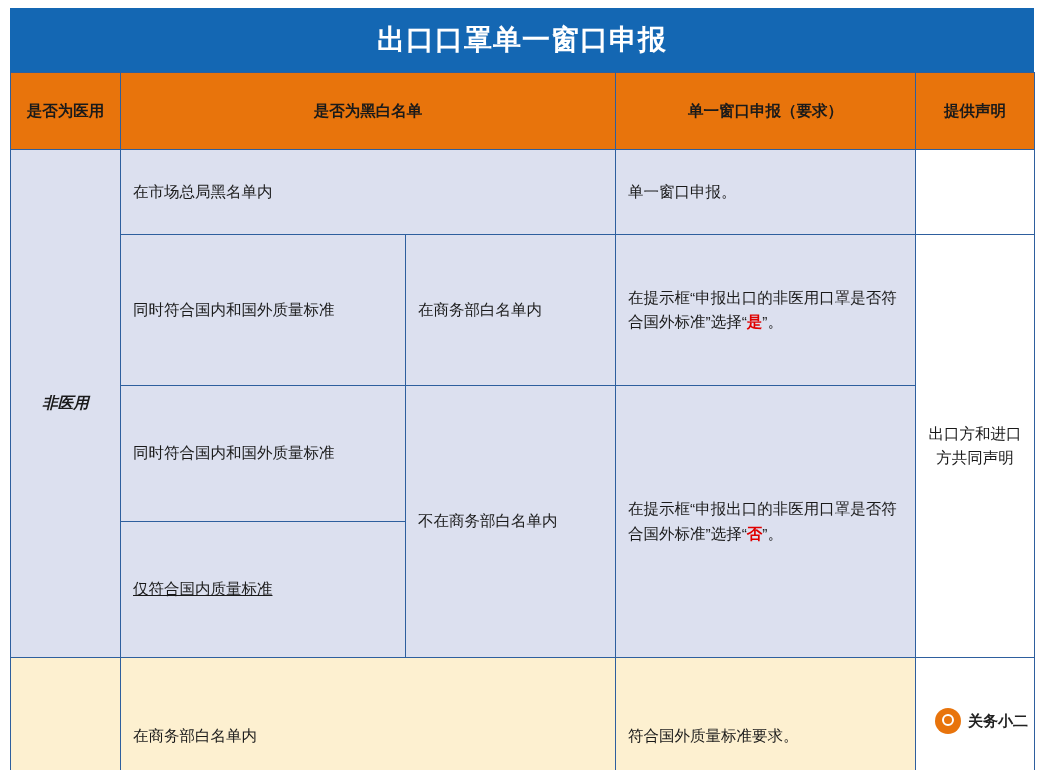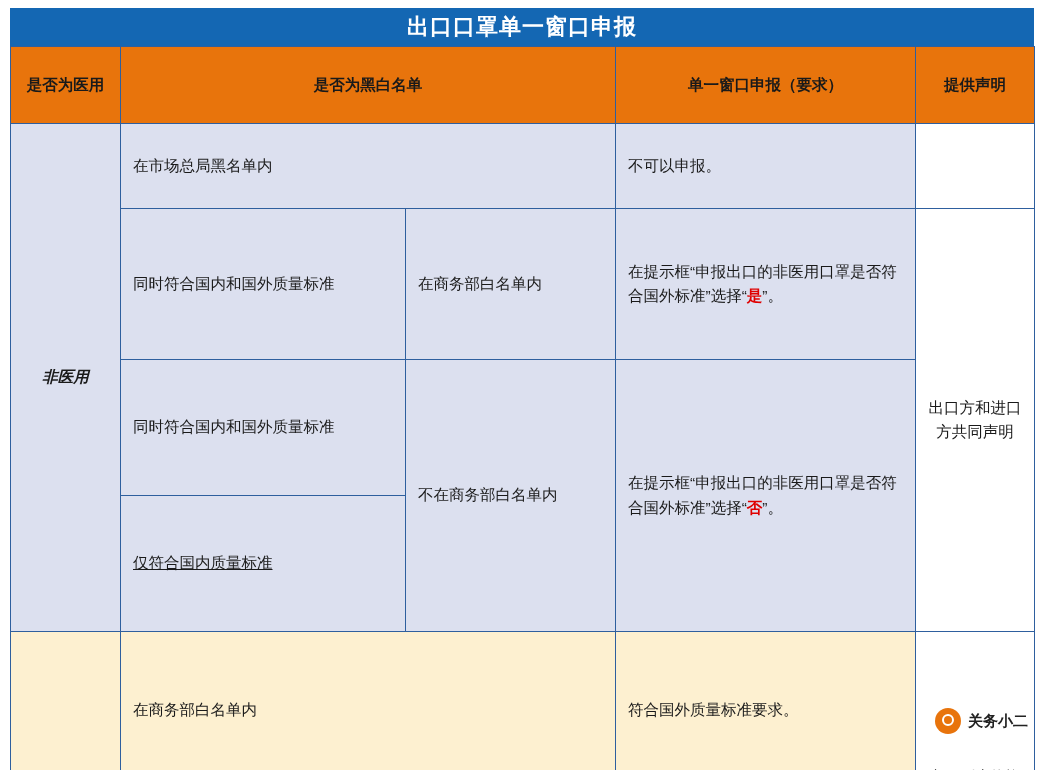--- a/index.html
+++ b/index.html
@@ -58,25 +58,25 @@
     border-radius: 50%;
     left: 16px; top: 12px;
   }
 
   
   .title-bar {
     position: relative;
     z-index: 2;
     background: #1467B3;
     color: #ffffff;
-    height: 38px;
+    height: 64px;
     display: flex;
     align-items: center;
     justify-content: center;
-    font-size: 22px;
+    font-size: 28px;
     font-weight: bold;
     letter-spacing: 1px;
   }
 
   
   table.main {
     position: relative;
     z-index: 2;
     border-collapse: collapse;
     width: 1024px;
@@ -191,21 +191,21 @@
         <th colspan="2">是否为黑白名单</th>
         <th>单一窗口申报（要求）</th>
         <th>提供声明</th>
       </tr>
     </thead>
     <tbody>
 
       <tr class="body-blue">
         <td class="cat-cell" rowspan="4">非医用</td>
         <td colspan="2" style="height:52px;margin-left:17px;">在市场总局黑名单内</td>
-        <td>不可以申报。</td>
+        <td>单一窗口申报。</td>
         <td class="decl-cell"></td>
       </tr>
 
       <tr class="body-blue">
         <td style="height:118px;">同时符合国内和国外质量标准</td>
         <td>在商务部白名单内</td>
         <td>
           <span>在提示框“申报出口的非医用口罩是否符合国外标准”选择“</span><span class="red">是</span><span>”。</span>
         </td>
         <td class="decl-cell nowrap-v" rowspan="3">出口方和进口方共同声明</td>

